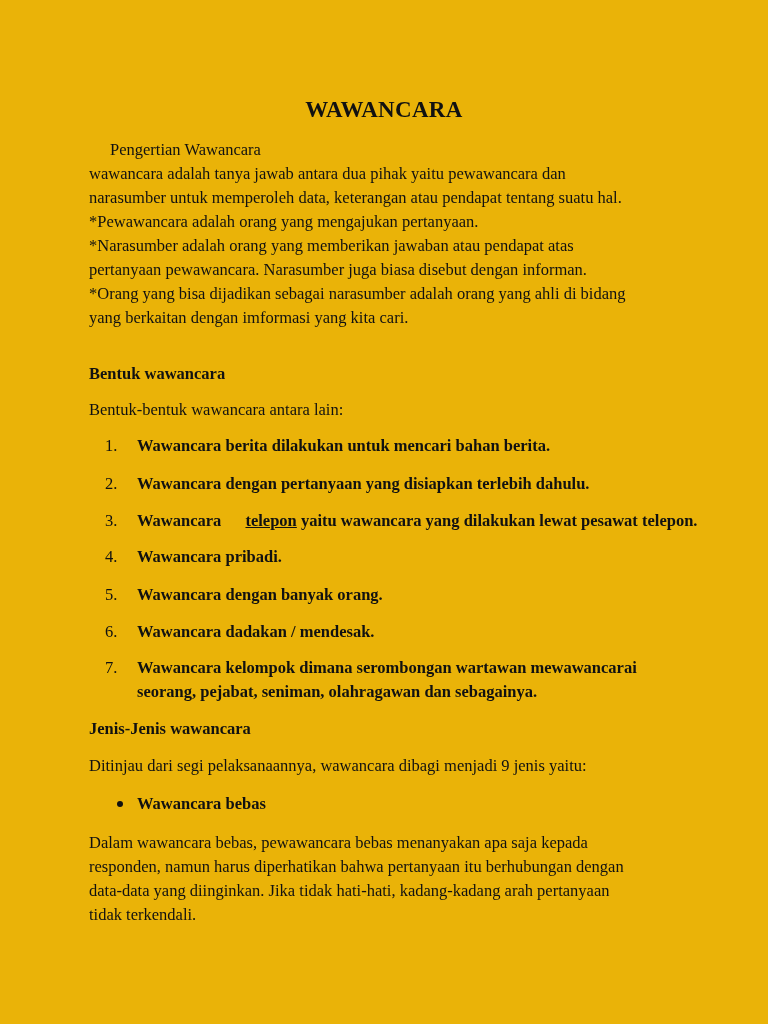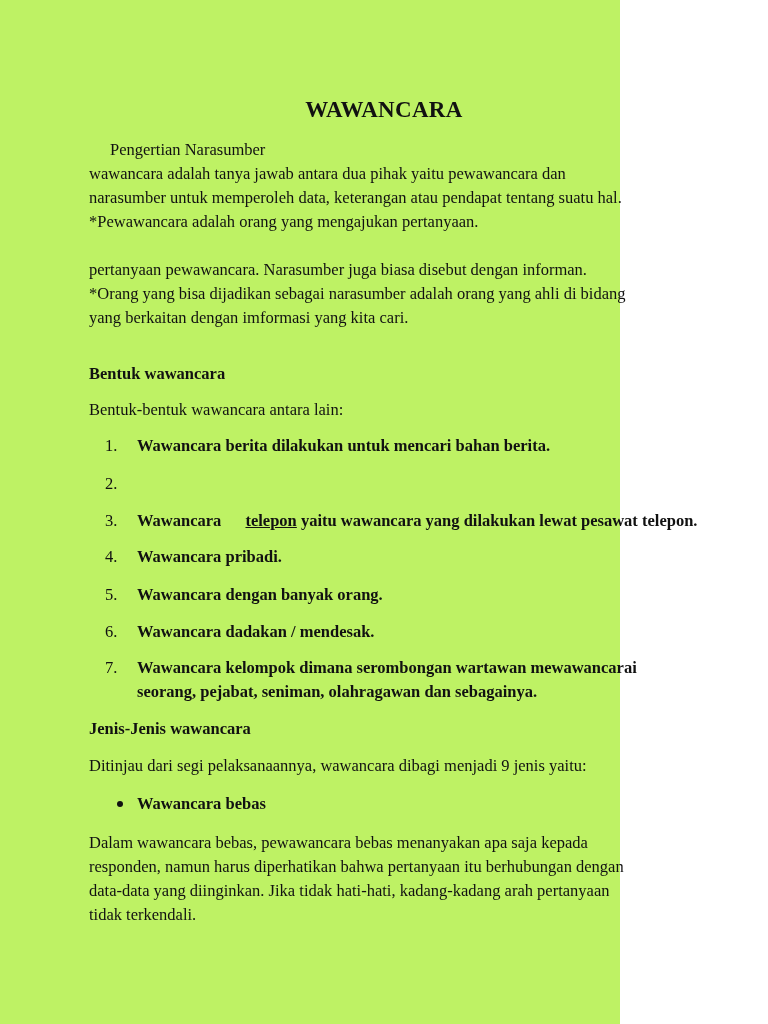--- a/index.html
+++ b/index.html
@@ -12,22 +12,22 @@
       height: 1024px;
       position: relative;
       overflow: hidden;
       font-family: "Liberation Serif", "DejaVu Serif", serif;
       color: #111111;
       font-size: 16.5px;
     }
     .page {
       position: absolute;
       left: 0; top: 0;
-      width: 620px; height: 1024px;
-      background: #bef264;
+      width: 768px; height: 1024px;
+      background: #eab308;
     }
     .abs {
       position: absolute;
       white-space: nowrap;
       line-height: 20px;
     }
     .title {
       left: 0;
       width: 768px;
       text-align: center;
@@ -49,35 +49,37 @@
       background: #111;
     }
   </style>
 </head>
 <body>
 
 <div class="page">
 
   <div class="abs title">WAWANCARA</div>
 
-  <div class="abs" style="left:110px; top:140px;">Pengertian Narasumber</div>
+  <div class="abs" style="left:110px; top:140px;">Pengertian Wawancara</div>
   <div class="abs" style="left:89px; top:164px;">wawancara adalah tanya jawab antara dua pihak yaitu pewawancara dan</div>
   <div class="abs" style="left:89px; top:188px;">narasumber untuk memperoleh data, keterangan atau pendapat tentang suatu hal.</div>
   <div class="abs" style="left:89px; top:212px;">*Pewawancara adalah orang yang mengajukan pertanyaan.</div>
+  <div class="abs" style="left:89px; top:236px;">*Narasumber adalah orang yang memberikan jawaban atau pendapat atas</div>
   <div class="abs" style="left:89px; top:260px;">pertanyaan pewawancara. Narasumber juga biasa disebut dengan informan.</div>
   <div class="abs" style="left:89px; top:308px;">yang berkaitan dengan imformasi yang kita cari.</div>
   <div class="abs" style="left:89px; top:284px;">*Orang yang bisa dijadikan sebagai narasumber adalah orang yang ahli di bidang</div>
 
   <div class="abs bold" style="left:89px; top:364px;">Bentuk wawancara</div>
   <div class="abs" style="left:89px; top:400px;">Bentuk-bentuk wawancara antara lain:</div>
 
   <div class="abs num" style="top:436px;">1.</div>
   <div class="abs li-text" style="top:436px;">Wawancara berita dilakukan untuk mencari bahan berita.</div>
 
   <div class="abs num" style="top:474px;">2.</div>
+  <div class="abs li-text" style="top:474px;">Wawancara dengan pertanyaan yang disiapkan terlebih dahulu.</div>
 
   <div class="abs num" style="top:511px;">3.</div>
   <div class="abs li-text" style="top:511px;"><span>Wawancara </span><span class="underline">telepon</span><span> yaitu wawancara yang dilakukan lewat pesawat telepon.</span></div>
 
   <div class="abs num" style="top:547px;">4.</div>
   <div class="abs li-text" style="top:547px;">Wawancara pribadi.</div>
 
   <div class="abs num" style="top:585px;">5.</div>
   <div class="abs li-text" style="top:585px;">Wawancara dengan banyak orang.</div>
 

